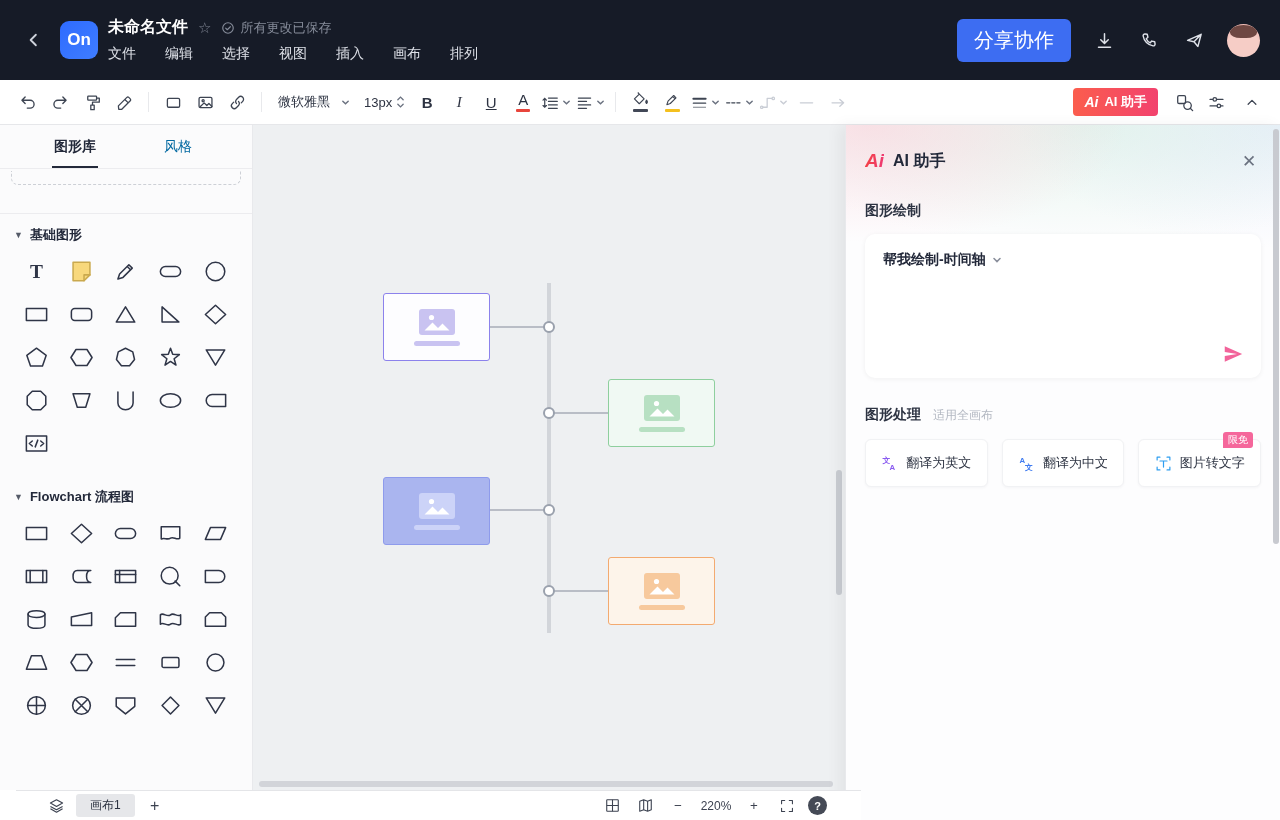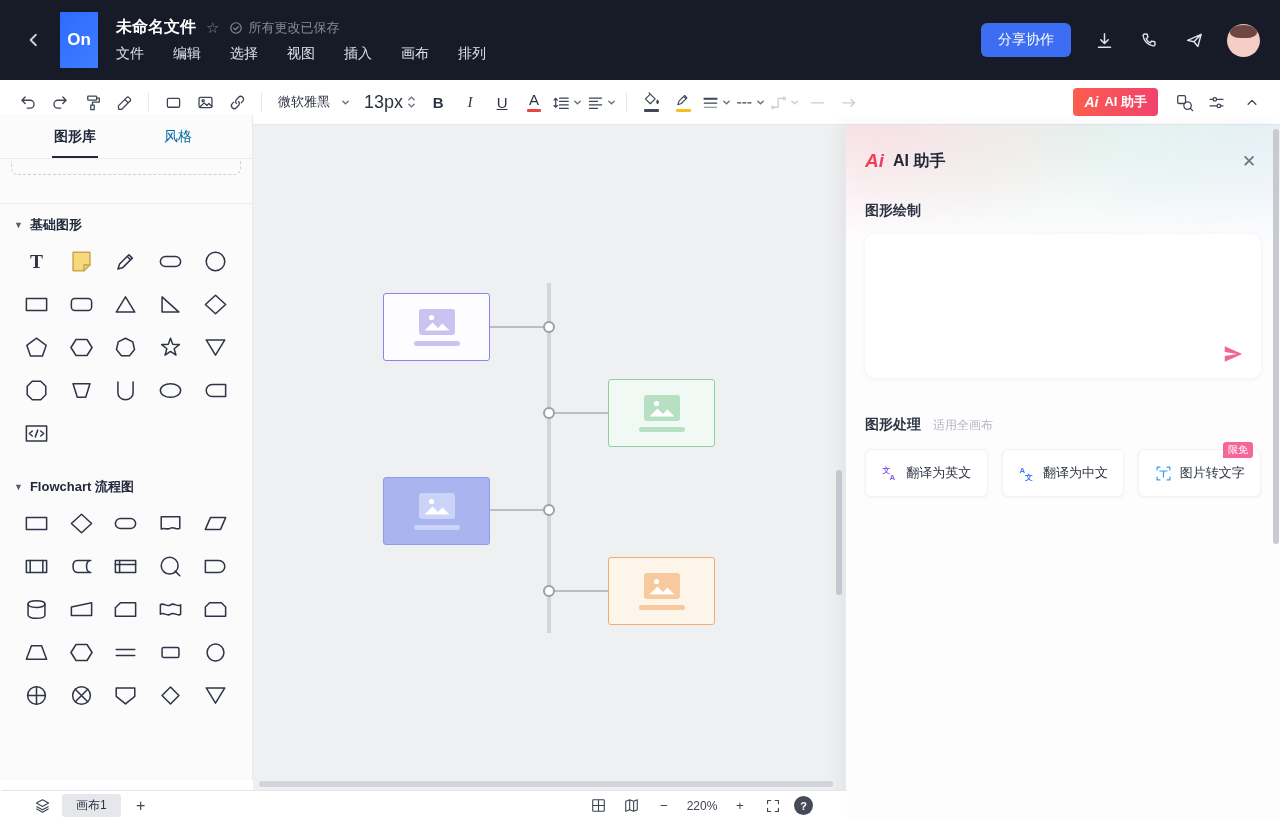--- a/index.html
+++ b/index.html
@@ -2,52 +2,52 @@
 <html><head>
 <meta charset="utf-8">
 <style>
   *{box-sizing:border-box;margin:0;padding:0}
   html,body{width:1280px;height:820px;overflow:hidden;font-family:"Liberation Sans",sans-serif;background:#fff}
   button{font-family:inherit;border:none;background:none;cursor:pointer}
 
   
   .header{position:absolute;left:0;top:0;width:1280px;height:80px;background:#161b27;display:flex;align-items:center;padding:0 20px;color:#e8eaef}
   .back-btn{color:#cfd3dc;width:28px;height:28px;display:flex;align-items:center;justify-content:center;margin-right:12px}
-  .logo{width:38px;height:56px;border-radius:1px;background:linear-gradient(135deg,#2e6bff,#3f7dff);display:flex;align-items:center;justify-content:center;font-weight:bold;font-size:17px;color:#fff;margin-right:18px}
+  .logo{width:38px;height:38px;border-radius:9px;background:linear-gradient(135deg,#2e6bff,#3f7dff);display:flex;align-items:center;justify-content:center;font-weight:bold;font-size:17px;color:#fff;margin-right:10px}
   .doc{display:flex;flex-direction:column;gap:7px}
   .doc-top{display:flex;align-items:center;gap:10px}
   .doc-title{font-size:16px;font-weight:bold;color:#fff}
   .star{color:#7e8492;font-size:15px}
   .saved{display:flex;align-items:center;gap:5px;color:#858b99;font-size:13px}
   .menus{display:flex;gap:29px;font-size:14px;color:#dfe2e9}
   .menu-item{cursor:pointer}
   .header-right{margin-left:auto;display:flex;align-items:center;gap:21px}
-  .share-btn{background:#3d6df2;color:#fff;font-size:14px;padding:8px 17px;border-radius:6px}
+  .share-btn{background:#3d6df2;color:#fff;font-size:20px;padding:8px 17px;border-radius:6px}
   .hicon{width:24px;height:24px;display:flex;align-items:center;justify-content:center}
   .avatar{width:33px;height:33px;border-radius:50%;background:radial-gradient(circle at 50% 62%,#f6cdc6 55%,#e9aaa4 100%);position:relative;overflow:hidden}
   .avatar::before{content:"";position:absolute;left:3px;top:1px;width:27px;height:13px;border-radius:50% 50% 40% 40%;background:#6e4742}
 
   
   .toolbar{position:absolute;left:0;top:80px;width:1280px;height:45px;background:#fff;border-bottom:1px solid #e6e7ea;display:flex;align-items:center;padding:0 14px;gap:4px}
   .tbtn{height:28px;min-width:28px;border-radius:4px;display:flex;align-items:center;justify-content:center;gap:2px;color:#3d4452}
   .tbtn.dis{color:#c9cdd5}
   .tdiv{width:1px;height:20px;background:#e8e9ec;margin:0 6px}
   .fontsel{font-size:13px;color:#2d3342;padding:0 6px;display:flex;align-items:center;gap:11px}
-  .sizesel{font-size:18px;color:#2d3342;padding:0 4px;display:flex;align-items:center;gap:4px}
+  .sizesel{font-size:13px;color:#2d3342;padding:0 4px;display:flex;align-items:center;gap:4px}
   .fmt{font-size:15px;color:#2d3342;width:28px}
   .fmt.b{font-weight:bold}.fmt.i{font-style:italic;font-family:"Liberation Serif",serif}.fmt.u{text-decoration:underline}
   .fontA{display:flex;flex-direction:column;align-items:center;line-height:1}
   .fontA .bar{width:14px;height:3px;background:#e8453c;margin-top:2px;border-radius:1px}
   .colorbar{width:15px;height:3px;border-radius:1px;margin-top:2px}
   .ai-btn{margin-left:auto;height:28px;border-radius:4px;padding:0 11px;background:linear-gradient(90deg,#fb5d4d,#f2426e);color:#fff;display:flex;align-items:center;gap:6px;font-size:13px;font-weight:bold}
   .ai-btn .ailogo{font-style:italic;font-weight:800;font-size:14px}
   .caret{display:inline-block}
 
   
-  .sidebar{position:absolute;left:0;top:115px;width:253px;height:665px;background:#fbfbfc;border-right:1px solid #e8e9ec;display:flex;flex-direction:column}
+  .sidebar{position:absolute;left:0;top:125px;width:253px;height:665px;background:#fbfbfc;border-right:1px solid #e8e9ec;display:flex;flex-direction:column}
   .side-tabs{height:44px;display:flex;align-items:center;padding-left:50px;gap:60px;border-bottom:1px solid #ececef;background:#fbfbfc;flex:none}
   .side-tab{font-size:14px;color:#0369a1;position:relative;height:100%;display:flex;align-items:center;padding:0 4px}
   .side-tab.active{color:#23293a;font-weight:bold}
   .side-tab.active::after{content:"";position:absolute;left:50%;transform:translateX(-50%);bottom:0;width:46px;height:2px;background:#23293a}
   .dashed-box{margin:2px 11px 0;height:14px;border:1.5px dashed #cdd0d6;border-top:none;border-radius:0 0 7px 7px;flex:none}
   .side-divider{height:1px;background:#ececef;margin-top:28px;flex:none}
   .section-head{display:flex;align-items:center;gap:7px;padding:12px 14px 8px;font-size:13px;font-weight:bold;color:#23293a;flex:none}
   .section-caret{color:#555b68;font-size:9px}
   .shape-grid{display:grid;grid-template-columns:repeat(5,1fr);row-gap:9px;padding:2px 14px;flex:none}
   .shape-cell{height:34px;display:flex;align-items:center;justify-content:center;border-radius:4px;cursor:pointer}
@@ -82,21 +82,21 @@
   .prompt-text{margin-top:12px;font-size:14px;color:#4a5160;line-height:1.55}
   .send-btn{position:absolute;right:16px;bottom:12px;width:24px;height:24px;display:flex;align-items:center;justify-content:center}
   .process-row{margin-top:28px;display:flex;align-items:baseline;gap:12px}
   .process-hint{font-size:12px;color:#b3b8c2;font-weight:normal}
   .actions-grid{margin-top:15px;display:grid;grid-template-columns:repeat(3,1fr);gap:16px 14px}
   .action-btn{height:48px;background:#fff;border:1px solid #f1f2f4;border-radius:6px;box-shadow:0 1px 3px rgba(31,35,41,.04);display:flex;align-items:center;justify-content:center;gap:8px;font-size:13px;color:#2d3342;position:relative;cursor:pointer}
   .action-icon{width:17px;height:17px;display:flex}
   .action-badge{position:absolute;top:-8px;right:7px;background:#f5679b;color:#fff;font-size:10px;padding:1px 5px;border-radius:3px 3px 3px 0;line-height:1.4}
 
   
-  .bottom-bar{position:absolute;left:2px;top:790px;width:845px;height:30px;background:#fff;border-top:1px solid #e4e5e8;display:flex;align-items:center;padding:0 28px;color:#3c4250}
+  .bottom-bar{position:absolute;left:16px;top:790px;width:845px;height:30px;background:#fff;border-top:1px solid #e4e5e8;display:flex;align-items:center;padding:0 28px;color:#3c4250}
   .bbtn{height:24px;min-width:24px;display:flex;align-items:center;justify-content:center;border-radius:3px;color:#3c4250}
   .canvas-tab{background:#e6e7ea;border-radius:3px;font-size:12px;padding:3px 14px;margin:0 8px;color:#2d3342}
   .add-tab{font-size:16px;padding:0 6px}
   .bb-right{margin-left:auto;display:flex;align-items:center;gap:9px;margin-right:6px}
   .zoom-val{font-size:12px;min-width:34px;text-align:center}
   .help-btn{width:19px;height:19px;border-radius:50%;background:#454a56;color:#fff;font-size:11px;font-weight:bold;display:flex;align-items:center;justify-content:center}
 
   
   .page-scroll{position:absolute;right:1px;top:125px;width:6px;height:695px}
   .page-scroll .thumb{position:absolute;top:4px;left:0;width:6px;height:415px;border-radius:3px;background:#c8cad0}
@@ -715,28 +715,34 @@
 </main>
 
 <section class="ai-panel">
   <div class="ai-head">
     <span class="ai-logo">Ai</span>
     <span class="ai-title">AI 助手</span>
     <button class="ai-close">✕</button>
   </div>
   <div class="ai-section">图形绘制</div>
   <div class="prompt-card">
+    <div class="prompt-label-row">
+      <span>帮我绘制-时间轴</span>
+      <svg class="prompt-caret" width="10" height="10" viewBox="0 0 10 10" fill="none" stroke="#8a8f9c" stroke-width="1.6" stroke-linecap="round">
+          <path d="M2 3.5 l3 3 3 -3"></path>
+        </svg>
+    </div>
     <button class="send-btn">
       <svg width="22" height="22" viewBox="0 0 24 24">
           <path d="M3 20.5 L22 12 3 3.5 v6.2 L16.5 12 3 14.3 z" fill="#f2639a"></path>
         </svg>
     </button>
   </div>
   <div class="process-row">
-    <span class="ai-section" style="margin-top:10px">图形处理</span>
+    <span class="ai-section" style="margin-top:0">图形处理</span>
     <span class="process-hint">适用全画布</span>
   </div>
   <div class="actions-grid" id="actions-grid">
       <div class="action-btn">
         <span class="action-icon" style="color:#8a5cf0">
           <svg width="17" height="17" viewBox="0 0 24 24">
             <g stroke="currentColor" stroke-width="1.7" fill="none" stroke-linejoin="round" stroke-linecap="round">
               <text x="2" y="11" font-size="11" font-weight="bold" fill="currentColor" stroke="none">文</text>
               <text x="12" y="21" font-size="11" font-weight="bold" fill="currentColor" stroke="none">A</text>
             </g>

